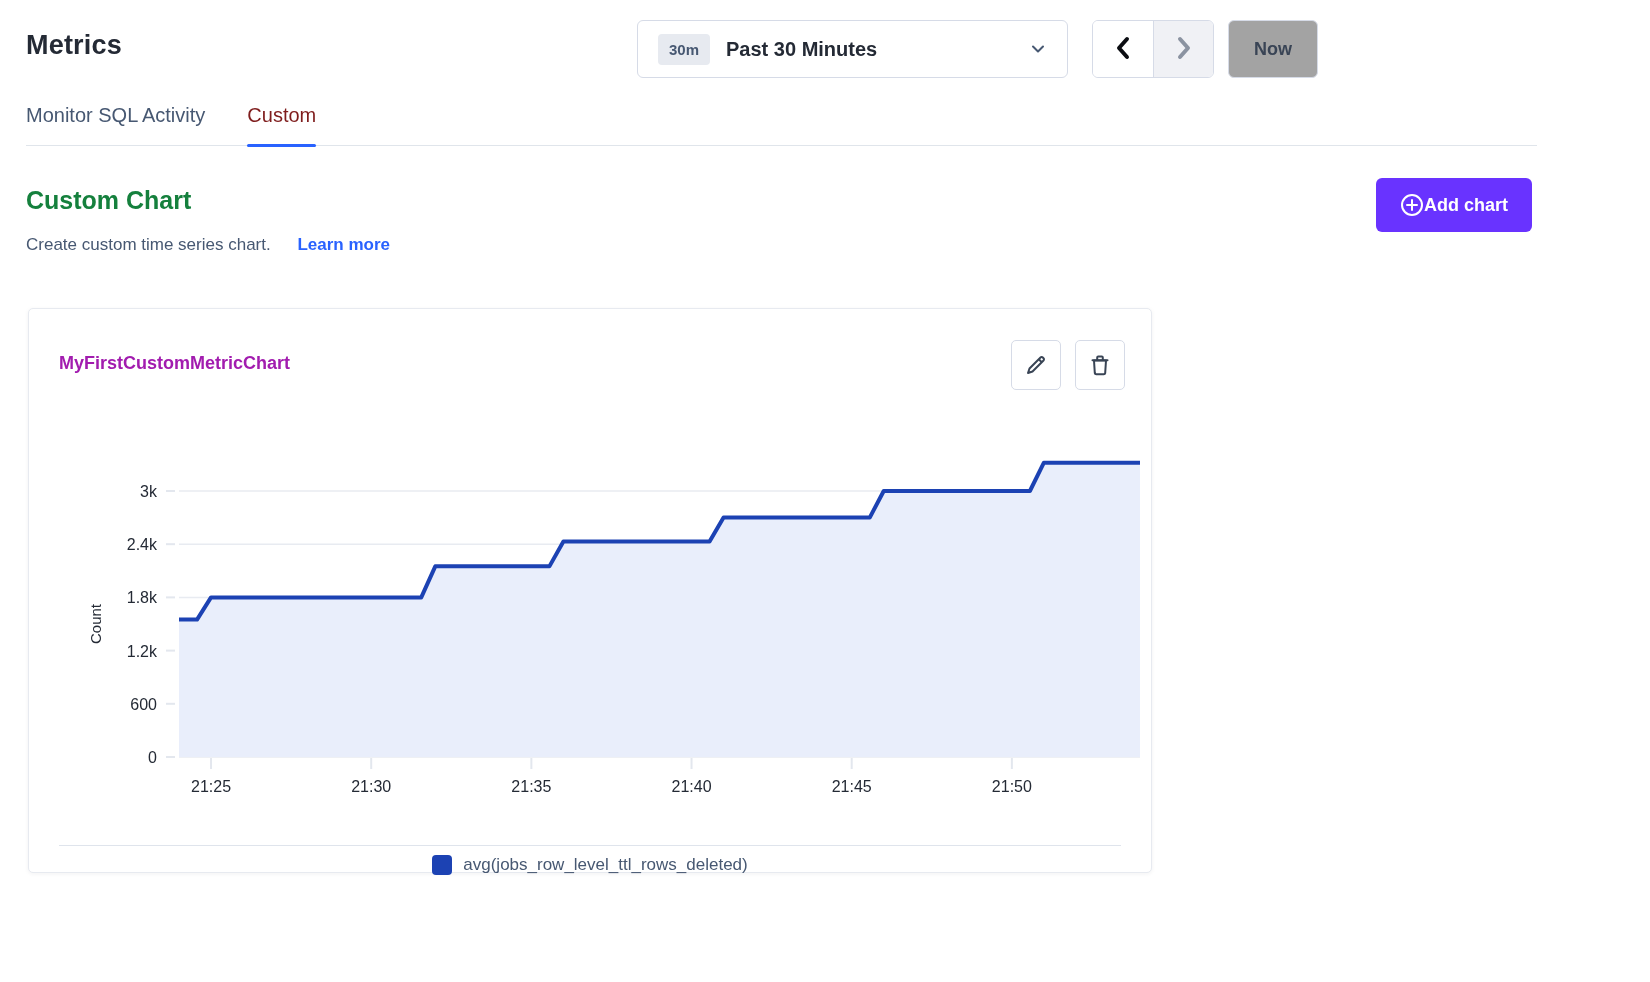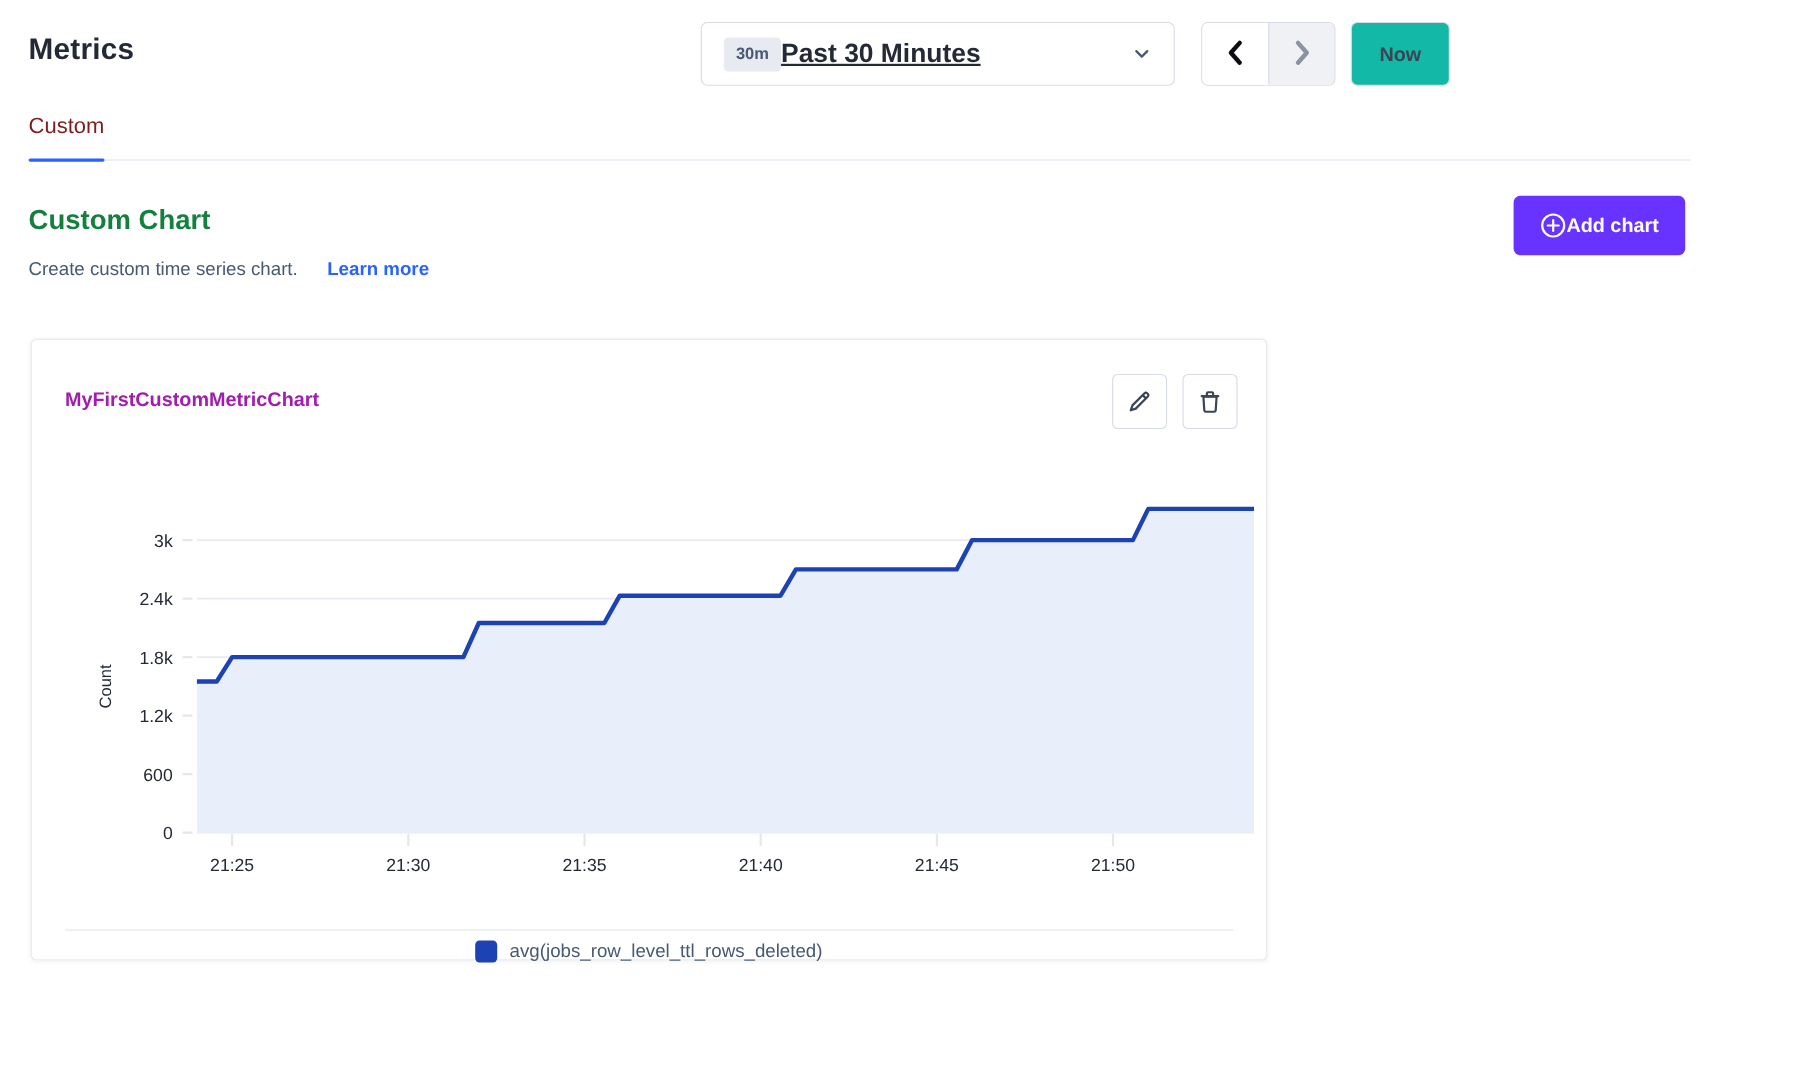--- a/index.html
+++ b/index.html
@@ -7,29 +7,29 @@
     font-family:"Liberation Sans", sans-serif; color:#242a35; overflow:hidden; }
   .content { position:relative; width:1650px; height:792px;border-radius:23px; }
 
   
   .topbar { position:absolute; left:26px; top:18px; width:1511px; height:62px; }
   .page-title { position:absolute; left:0; top:12px; font-size:27px; font-weight:700; color:#242a35; letter-spacing:.2px; }
   .topbar-controls { position:absolute; left:611px; top:2px; display:flex; align-items:center; }
   .time-select { width:431px; height:58px; background:#fff; border:1px solid #d6dbe7; border-radius:6px;
     display:flex; align-items:center; padding:0 20px; cursor:pointer; }
   .time-badge { background:#e7eaf0; color:#475872; font-size:15px; font-weight:700; border-radius:4px;
-    padding:7px 11px; }
-  .time-label { font-size:24px; font-weight:700; color:#242a35; flex:1;text-decoration:underline; }
+    padding:7px 11px; margin-right:16px; }
+  .time-label { font-size:20px; font-weight:700; color:#242a35; flex:1; }
   .chev-down { display:flex; align-items:center; color:#475872; }
   .arrow-group { display:flex; height:58px; margin-left:24px; border:1px solid #d6dbe7; border-radius:6px; overflow:hidden; background:#fff; }
   .arrow-btn { width:60px; height:100%; display:flex; align-items:center; justify-content:center;
     background:#fff; border:none; cursor:pointer; }
   .arrow-btn + .arrow-btn { border-left:1px solid #d6dbe7; }
   .arrow-btn.disabled { background:#f0f1f5; cursor:default; }
-  .now-btn { margin-left:14px; width:90px; height:58px; background:#14b8a6; border:1px solid #d6dbe7;
+  .now-btn { margin-left:14px; width:90px; height:58px; background:#a3a3a3; border:1px solid #d6dbe7;
     border-radius:6px; font-size:18px; font-weight:700; color:#394455; cursor:pointer;
     font-family:"Liberation Sans", sans-serif; }
 
   
   .tabs { position:absolute; left:26px; top:100px; width:1511px; border-bottom:1px solid #e0e5eb; display:flex; }
   .tab { font-size:20px; color:#475872; padding:4px 0 18px 0; margin-right:42px; cursor:pointer; position:relative; }
   .tab.active { color:#7f1d1d; font-weight:400; }
   .tab.active::after { content:""; position:absolute; left:0; right:0; bottom:-2px; height:3px; background:#2962ff; border-radius:2px; }
 
   
@@ -86,20 +86,21 @@
                 <polyline points="7,4 15,13 7,22" fill="none" stroke="#8b93a1" stroke-width="4" stroke-linecap="round" stroke-linejoin="round"></polyline>
               </svg>
           </span>
         </button>
       </div>
       <button class="now-btn">Now</button>
     </div>
   </div>
 
   <nav class="tabs">
+    <div class="tab">Monitor SQL Activity</div>
     <div class="tab active">Custom</div>
   </nav>
 
   <div class="section-head">
     <h2 class="section-title">Custom Chart</h2>
     <p class="section-sub">
       <span>Create custom time series chart.</span>
       <a class="learn-more">Learn more</a>
     </p>
     <button class="add-chart-btn">

